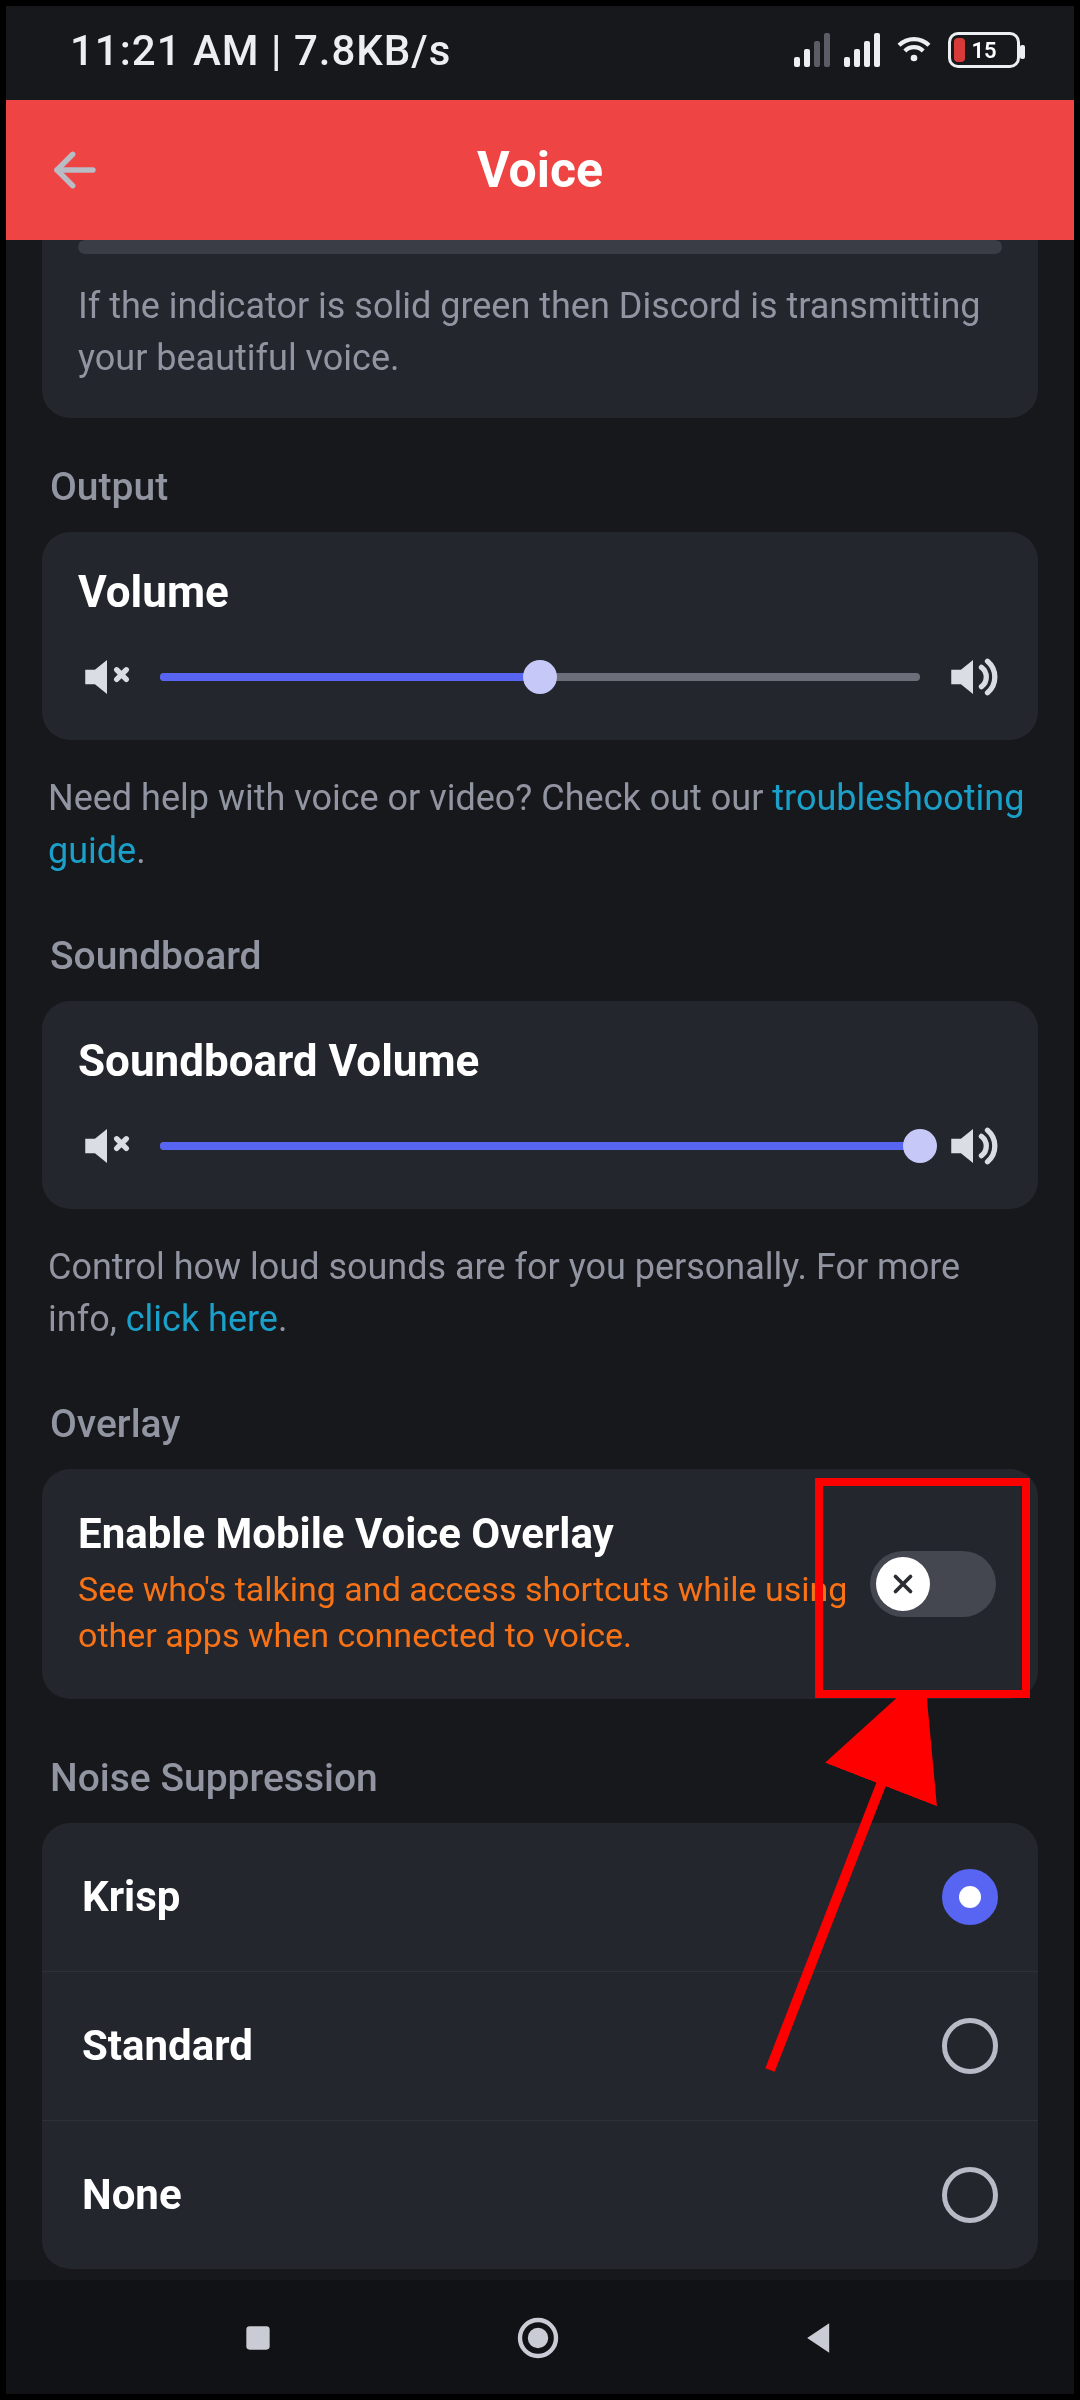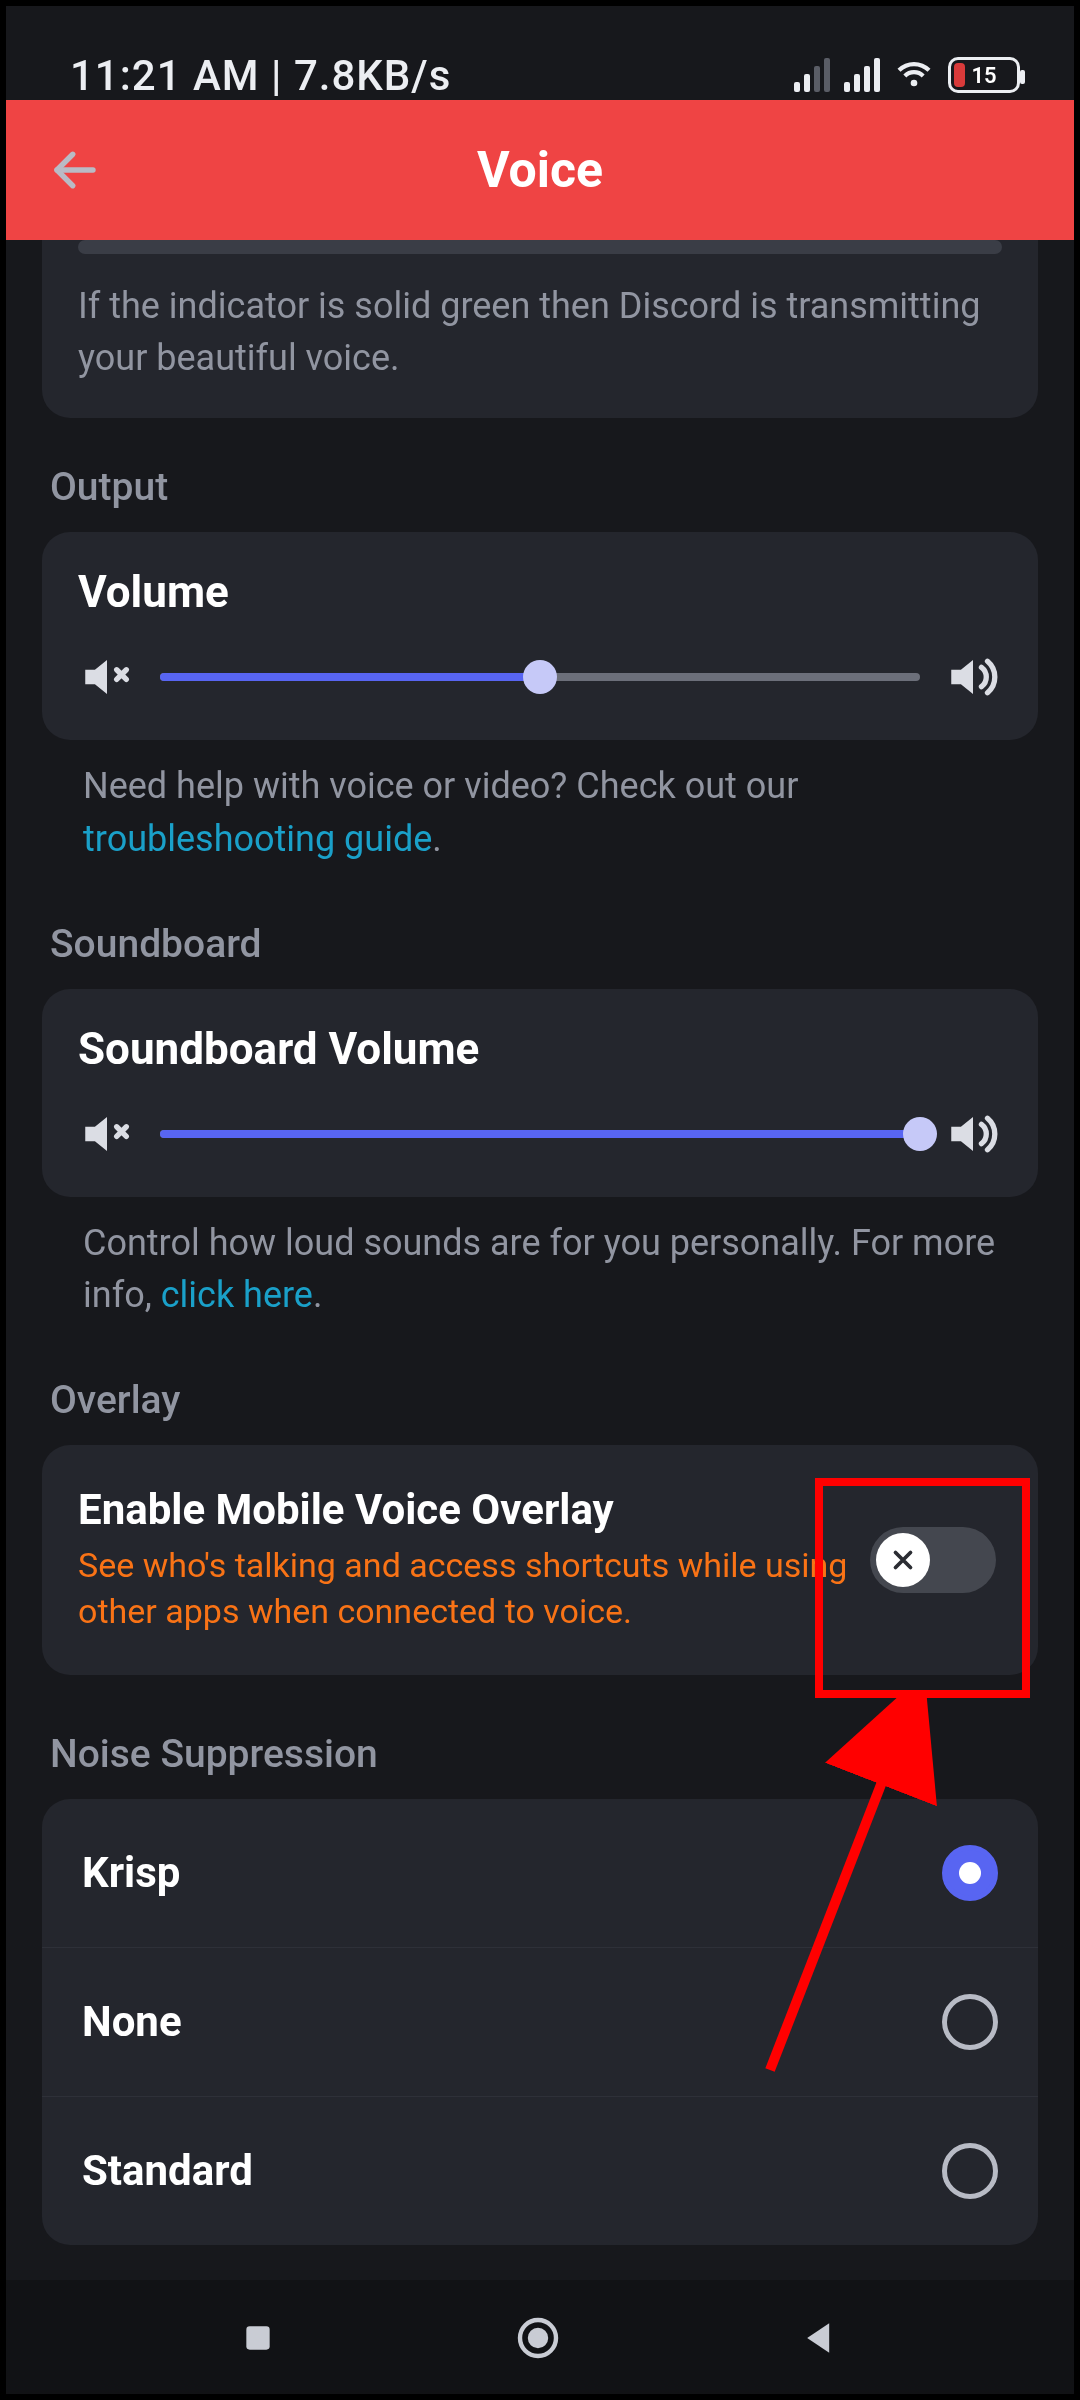--- a/index.html
+++ b/index.html
@@ -21,21 +21,20 @@
   
   .statusbar {
     position: absolute;
     top: 0; left: 0; right: 0;
     height: 100px;
     display: flex;
     align-items: center;
     justify-content: space-between;
     padding: 0 60px 0 70px;
     color: #eceef2;
-    margin-top: 25px;
   }
   .status-left { font-size: 42px; font-weight: 500; letter-spacing: 1px; }
   .status-right { display: flex; align-items: center; gap: 14px; }
   .signal { display: inline-flex; align-items: flex-end; gap: 4px; height: 34px; }
   .signal span { width: 6px; background: #eceef2; border-radius: 2px; }
   .signal.dim span:nth-child(3), .signal.dim span:nth-child(4) { background: #5a5d66; }
   .wifi-icon svg { width: 40px; height: 40px; }
   .battery {
     display: inline-flex; align-items: center;
     width: 72px; height: 36px;
@@ -85,21 +84,21 @@
     border-radius: 0 0 28px 28px;
     padding: 0 36px 34px 36px;
   }
   .hint-bar {
     height: 14px; background: #3a3d46; border-radius: 8px;
     margin-bottom: 26px;
   }
   .hint-text, .help-text {
     font-size: 36px; line-height: 1.45; color: #9195a1;
   }
-  .help-text { padding: 20px 6px 0 6px; margin-left: 35px; }
+  .help-text { padding: 32px 6px 0 6px; }
   .link { color: #1aa0c9; }
 
   .section-label {
     color: #9195a1; font-size: 39px; font-weight: 500;
     margin: 56px 0 22px 8px;
   }
   .section-label.first { margin-top: 46px; }
 
   .row-title { font-size: 44px; font-weight: 700; color: #fff; margin-bottom: 30px; }
 
@@ -282,25 +281,25 @@
     </div>
   </div>
 
   <div class="section-label">Noise Suppression</div>
   <div class="radio-card" id="noise-card">
       <div class="radio-row">
         <div class="radio-label">Krisp</div>
         <div class="radio sel"></div>
       </div>
       <div class="radio-row">
+        <div class="radio-label">Standard</div>
+        <div class="radio"></div>
+      </div>
+      <div class="radio-row">
         <div class="radio-label">None</div>
-        <div class="radio"></div>
-      </div>
-      <div class="radio-row">
-        <div class="radio-label">Standard</div>
         <div class="radio"></div>
       </div>
     </div>
 
 </div>
 
 <div class="highlight-box" style="left:815px; top:1478px; width:215px; height:220px;"></div>
 <svg class="arrow-svg" style="left:740px; top:1690px; width:220px; height:390px;" viewBox="0 0 220 390">
   <defs>
     <marker id="ah" markerWidth="14" markerHeight="14" refX="8" refY="6" orient="auto">

